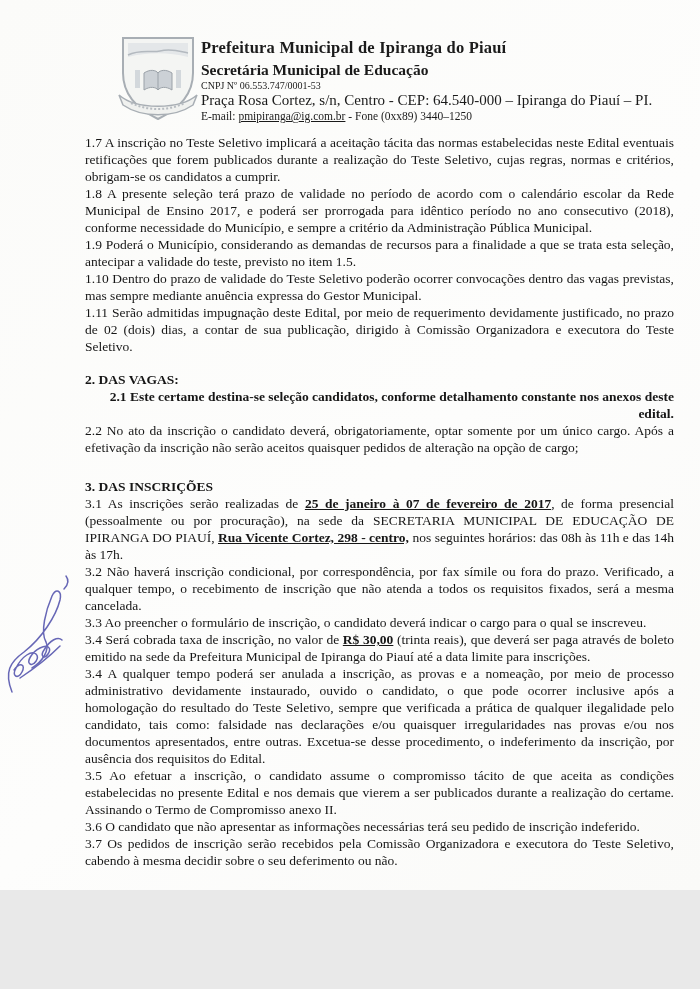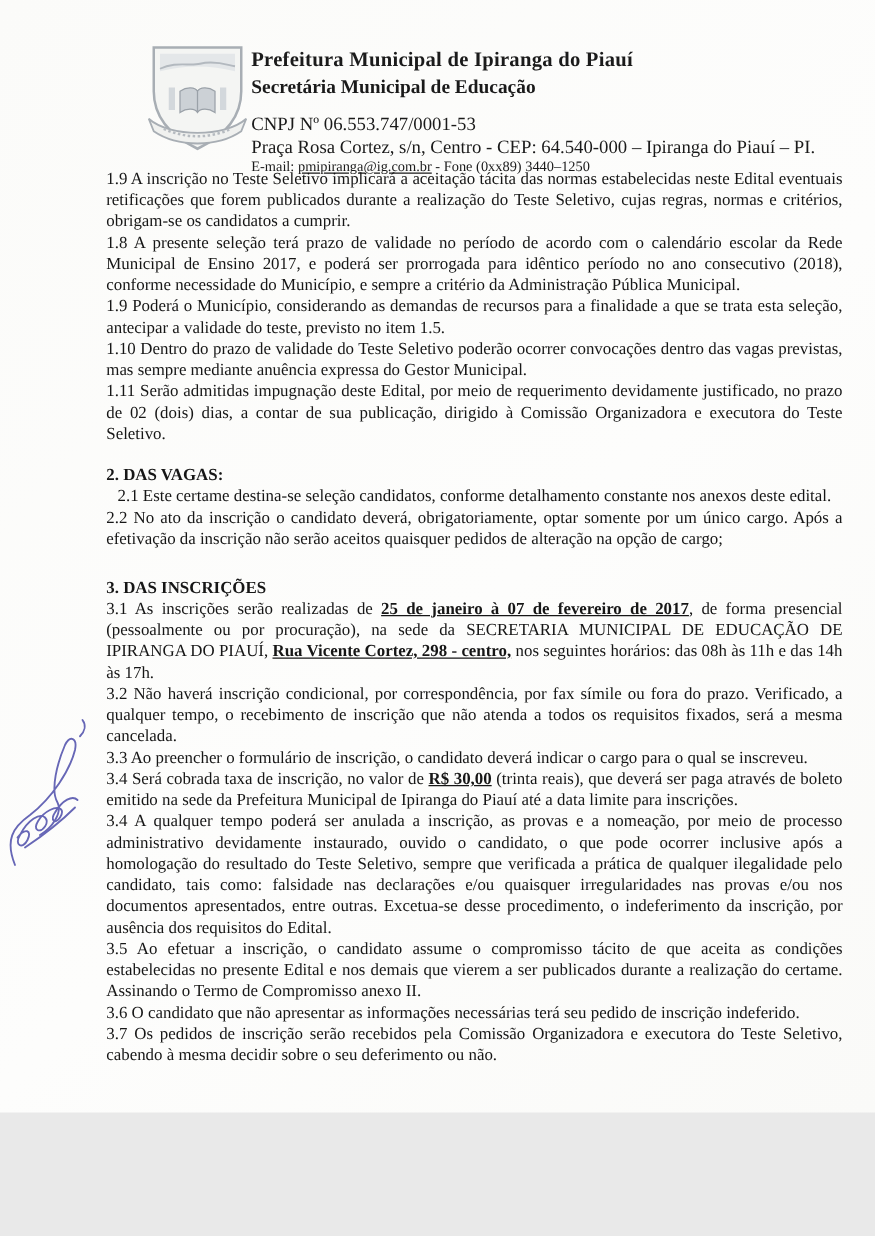--- a/index.html
+++ b/index.html
@@ -10,21 +10,21 @@
     background: linear-gradient(135deg, #fbfbf9 0%, #fdfdfc 55%, #fafaf8 100%);
     font-family: "Liberation Serif", "DejaVu Serif", serif;
     color: #1a1a1a;
     overflow: hidden;
   }
   
   .logo { position: absolute; left: 116px; top: 33px; width: 84px; height: 92px; }
   .letterhead-text { position: absolute; left: 201px; top: 38px; width: 470px; }
   .org-name  { font-size: 16.5px; font-weight: bold; color: #1b1b1b; letter-spacing: .2px; }
   .dept-name { font-size: 15.5px; font-weight: bold; margin-top: 3px; }
-  .cnpj      { font-size: 15px; margin-top: 13px; }
+  .cnpj      { font-size: 10px; margin-top: 1px; }
   .address   { font-size: 15px; margin-top: 1px; }
   .email-line{ font-size: 11.5px; margin-top: 1px; }
   .email-link{ text-decoration: underline; }
   
   .doc-body {
     position: absolute; left: 85px; top: 134px; width: 589px;
     font-size: 13.5px; line-height: 17px; color: #161616;
   }
   .doc-body p { margin: 0; }
   p.para { text-align: justify; }
@@ -59,28 +59,28 @@
     <div class="letterhead-text">
       <div class="org-name">Prefeitura Municipal de Ipiranga do Piauí</div>
       <div class="dept-name">Secretária Municipal de Educação</div>
       <div class="cnpj">CNPJ Nº 06.553.747/0001-53</div>
       <div class="address">Praça Rosa Cortez, s/n, Centro - CEP: 64.540-000 – Ipiranga do Piauí – PI.</div>
       <div class="email-line"><span>E-mail: </span><span class="email-link">pmipiranga@ig.com.br</span><span> - Fone (0xx89) 3440–1250</span></div>
     </div>
   </div>
 
   <div class="doc-body">
-      <p class="para"><span>1.9 A inscrição no Teste Seletivo implicará a aceitação tácita das normas estabelecidas neste Edital eventuais retificações que forem publicados durante a realização do Teste Seletivo, cujas regras, normas e critérios, obrigam-se os candidatos a cumprir.</span></p>
+      <p class="para"><span>1.7 A inscrição no Teste Seletivo implicará a aceitação tácita das normas estabelecidas neste Edital eventuais retificações que forem publicados durante a realização do Teste Seletivo, cujas regras, normas e critérios, obrigam-se os candidatos a cumprir.</span></p>
       <p class="para"><span>1.8 A presente seleção terá prazo de validade no período de acordo com o calendário escolar da Rede Municipal de Ensino 2017, e poderá ser prorrogada para idêntico período no ano consecutivo (2018), conforme necessidade do Município, e sempre a critério da Administração Pública Municipal.</span></p>
       <p class="para"><span>1.9 Poderá o Município, considerando as demandas de recursos para a finalidade a que se trata esta seleção, antecipar a validade do teste, previsto no item 1.5.</span></p>
       <p class="para"><span>1.10 Dentro do prazo de validade do Teste Seletivo poderão ocorrer convocações dentro das vagas previstas, mas sempre mediante anuência expressa do Gestor Municipal.</span></p>
       <p class="para"><span>1.11 Serão admitidas impugnação deste Edital, por meio de requerimento devidamente justificado, no prazo de 02 (dois) dias, a contar de sua publicação, dirigido à Comissão Organizadora e executora do Teste Seletivo.</span></p>
       <div style="height: 16px;"></div>
       <p class="heading"><span class="seg-bold">2. DAS VAGAS:</span></p>
-      <p class="para" style="text-align: center;"><span>2.1 Este certame destina-se seleção candidatos, conforme detalhamento constante nos anexos deste edital.</span></p>
+      <p class="para" style="text-align: right; font-weight: bold;"><span>2.1 Este certame destina-se seleção candidatos, conforme detalhamento constante nos anexos deste edital.</span></p>
       <p class="para"><span>2.2 No ato da inscrição o candidato deverá, obrigatoriamente, optar somente por um único cargo. Após a efetivação da inscrição não serão aceitos quaisquer pedidos de alteração na opção de cargo;</span></p>
       <div style="height: 22px;"></div>
       <p class="heading"><span class="seg-bold">3. DAS INSCRIÇÕES</span></p>
       <p class="para"><span>3.1 As inscrições serão realizadas de </span><span class="seg-bold seg-underline">25 de janeiro à 07 de fevereiro de 2017</span><span>, de forma presencial (pessoalmente ou por procuração), na sede da SECRETARIA MUNICIPAL DE EDUCAÇÃO DE IPIRANGA DO PIAUÍ, </span><span class="seg-bold seg-underline">Rua Vicente Cortez, 298 - centro,</span><span> nos seguintes horários: das 08h às 11h e das 14h às 17h.</span></p>
       <p class="para"><span>3.2 Não haverá inscrição condicional, por correspondência, por fax símile ou fora do prazo. Verificado, a qualquer tempo, o recebimento de inscrição que não atenda a todos os requisitos fixados, será a mesma cancelada.</span></p>
       <p class="para"><span>3.3 Ao preencher o formulário de inscrição, o candidato deverá indicar o cargo para o qual se inscreveu.</span></p>
       <p class="para"><span>3.4 Será cobrada taxa de inscrição, no valor de </span><span class="seg-bold seg-underline">R$ 30,00</span><span> (trinta reais), que deverá ser paga através de boleto emitido na sede da Prefeitura Municipal de Ipiranga do Piauí até a data limite para inscrições.</span></p>
       <p class="para"><span>3.4 A qualquer tempo poderá ser anulada a inscrição, as provas e a nomeação, por meio de processo administrativo devidamente instaurado, ouvido o candidato, o que pode ocorrer inclusive após a homologação do resultado do Teste Seletivo, sempre que verificada a prática de qualquer ilegalidade pelo candidato, tais como: falsidade nas declarações e/ou quaisquer irregularidades nas provas e/ou nos documentos apresentados, entre outras. Excetua-se desse procedimento, o indeferimento da inscrição, por ausência dos requisitos do Edital.</span></p>
       <p class="para"><span>3.5 Ao efetuar a inscrição, o candidato assume o compromisso tácito de que aceita as condições estabelecidas no presente Edital e nos demais que vierem a ser publicados durante a realização do certame. Assinando o Termo de Compromisso anexo II.</span></p>
       <p class="para"><span>3.6 O candidato que não apresentar as informações necessárias terá seu pedido de inscrição indeferido.</span></p>

